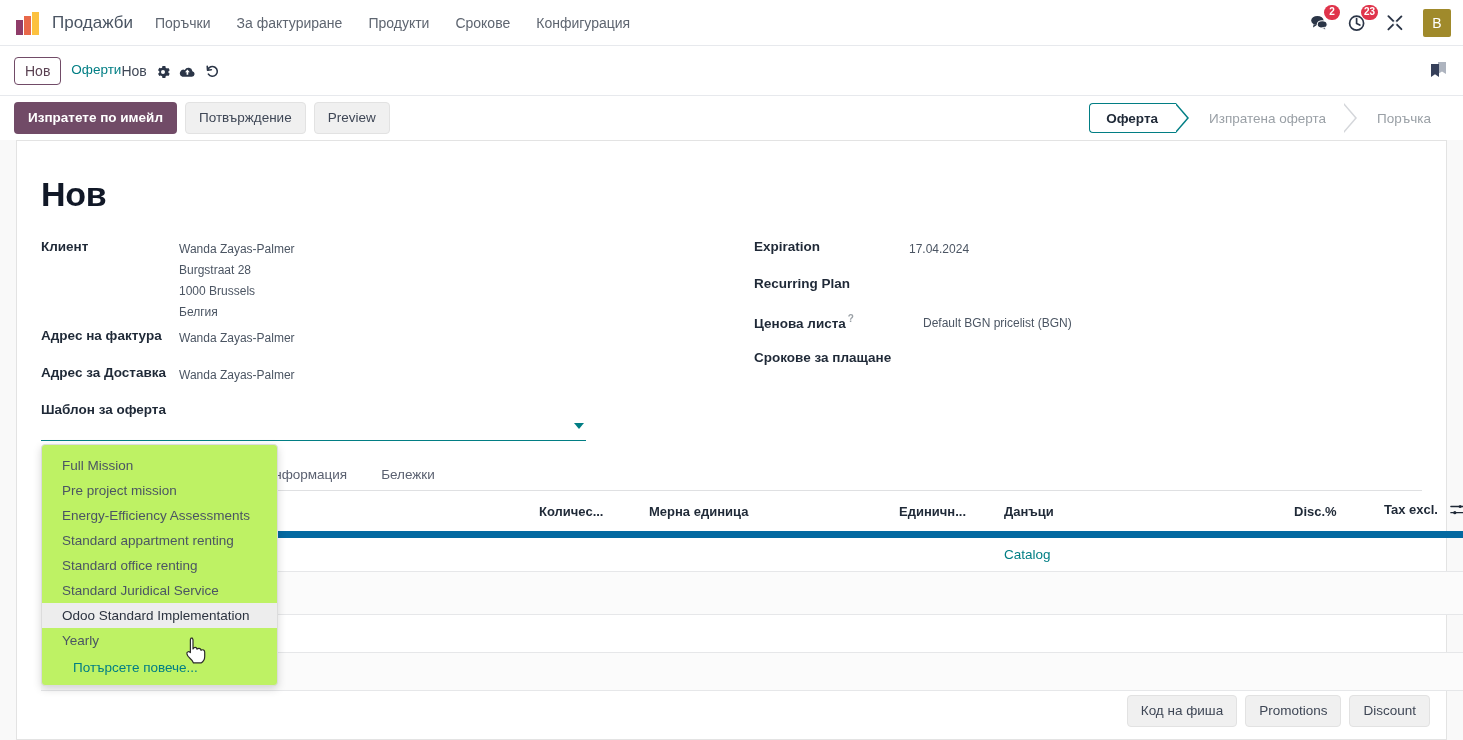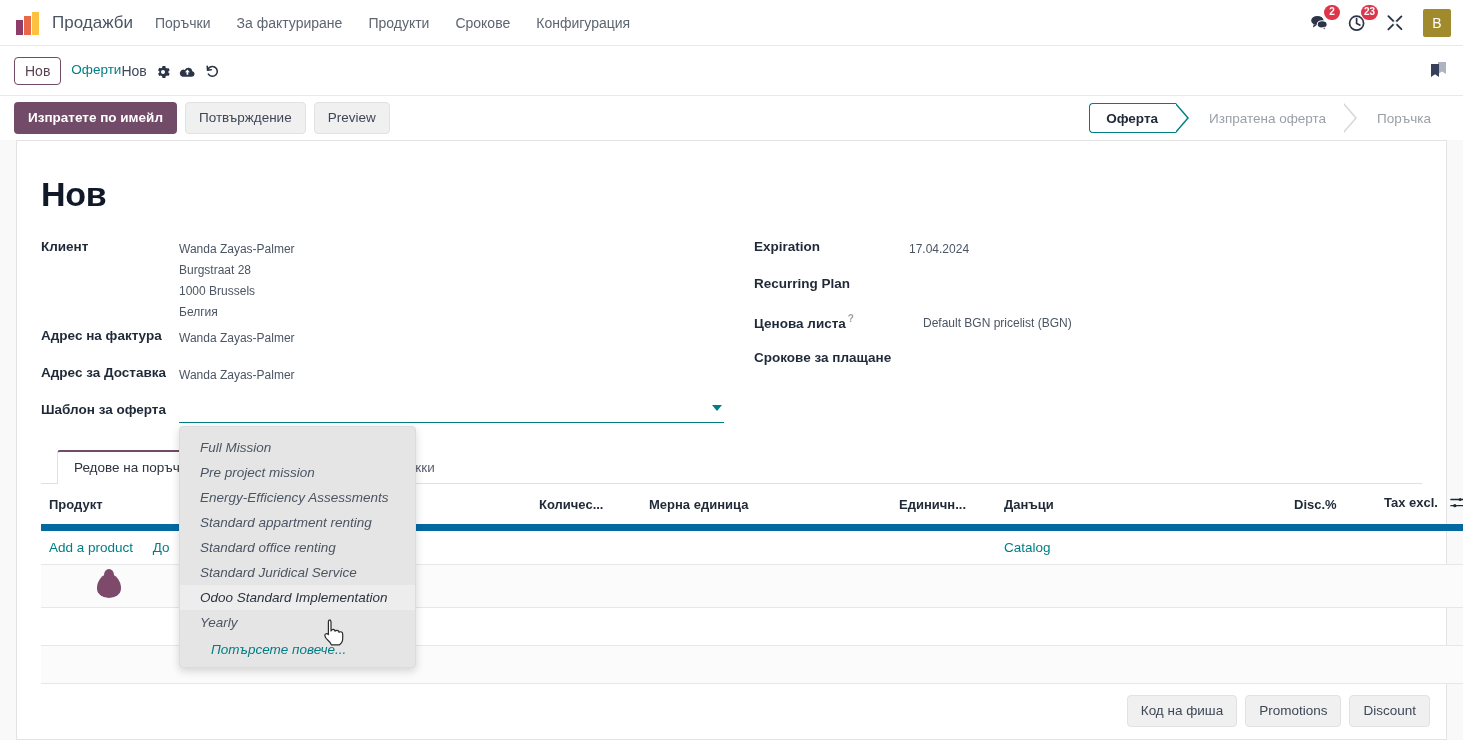--- a/index.html
+++ b/index.html
@@ -244,27 +244,26 @@
     width: 0; height: 0;
     border-left: 5px solid transparent;
     border-right: 5px solid transparent;
     border-top: 6px solid #017e84;
     cursor: pointer;
   }
   .dd-menu {
     position: absolute;
     left: 0px; top: 27px;
     width: 237px;
-    background: #e5e5e5;
+    background: #bef264;
     border: 1px solid #dcdcdc;
     border-radius: 4px;
     box-shadow: 0 3px 9px rgba(0,0,0,0.16);
     padding: 8px 0 6px 0;
     z-index: 40;
-    font-style: italic;
   }
   .dd-item {
     padding: 5px 10px 5px 20px;
     font-size: 13.5px;
     color: #4b5563;
     cursor: pointer;
     white-space: nowrap;
   }
   .dd-item.active { background: #ededed; color: #2c3340; }
   .dd-more {
@@ -461,21 +460,21 @@
       <div class="frow">
         <div class="flabel">Адрес на фактура</div>
         <div class="fvalue">Wanda Zayas-Palmer</div>
       </div>
 
       <div class="frow">
         <div class="flabel">Адрес за Доставка</div>
         <div class="fvalue">Wanda Zayas-Palmer</div>
       </div>
 
-      <div class="frow" style="position:relative;">
+      <div class="frow" style="position:relative;flex-direction:column;">
         <div class="flabel">Шаблон за оферта</div>
         <div style="position:relative;">
           <div class="dd-field">
             <input class="dd-input" type="text" value="" autofocus="" placeholder="" style="">
             <span class="dd-caret"></span>
           </div>
 
           <div class="dd-menu">
             <div class="dd-item">Full Mission</div>
             <div class="dd-item">Pre project mission</div>

